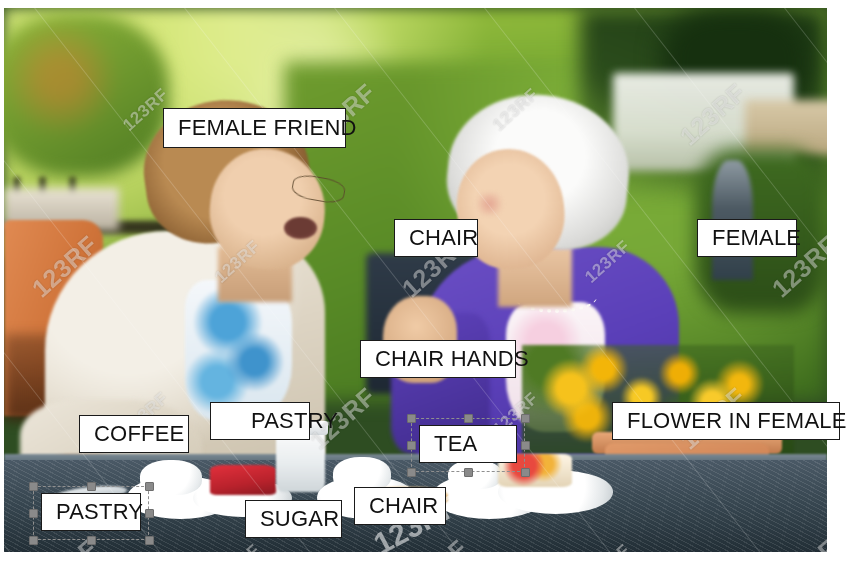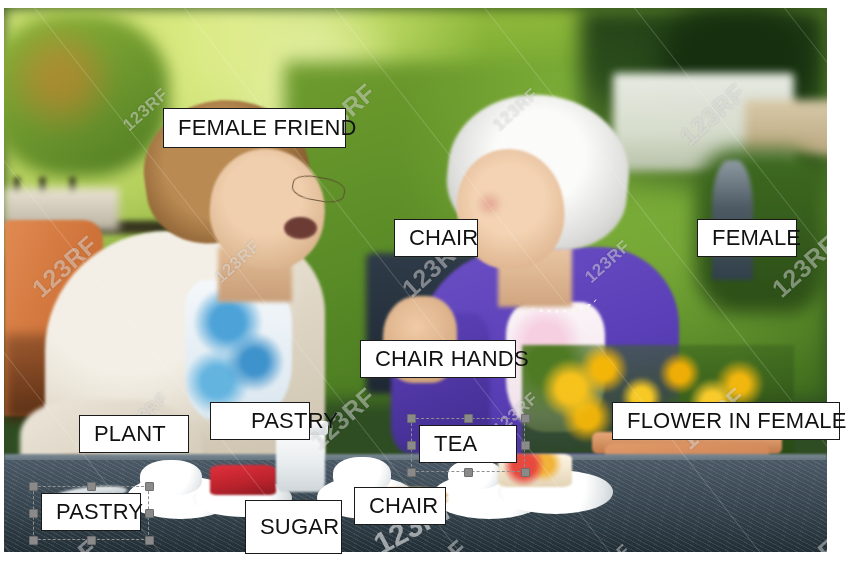--- a/index.html
+++ b/index.html
@@ -503,29 +503,29 @@
       <div class="label" style="left: 360px; top: 340px; width: 156px; height: 38px;">
         <span>CHAIR HANDS</span>
       </div>
       <div class="label" style="left: 210px; top: 402px; width: 100px; height: 38px; padding-left: 40px;">
         <span>PASTRY</span>
       </div>
       <div class="label" style="left: 612px; top: 402px; width: 228px; height: 38px;">
         <span>FLOWER IN FEMALE</span>
       </div>
       <div class="label" style="left: 79px; top: 415px; width: 110px; height: 38px;">
-        <span>PLANT</span>
+        <span>COFFEE</span>
       </div>
       <div class="label selected" style="left: 419px; top: 425px; width: 98px; height: 38px;">
         <span>TEA</span>
       </div>
       <div class="label" style="left: 354px; top: 487px; width: 92px; height: 38px;">
         <span>CHAIR</span>
       </div>
-      <div class="label" style="left: 245px; top: 500px; width: 97px; height: 54px;">
+      <div class="label" style="left: 245px; top: 500px; width: 97px; height: 38px;">
         <span>SUGAR</span>
       </div>
       <div class="label selected" style="left: 41px; top: 493px; width: 100px; height: 38px;">
         <span>PASTRY</span>
       </div>
     </div>
 
 </div>
 
 </body></html>

